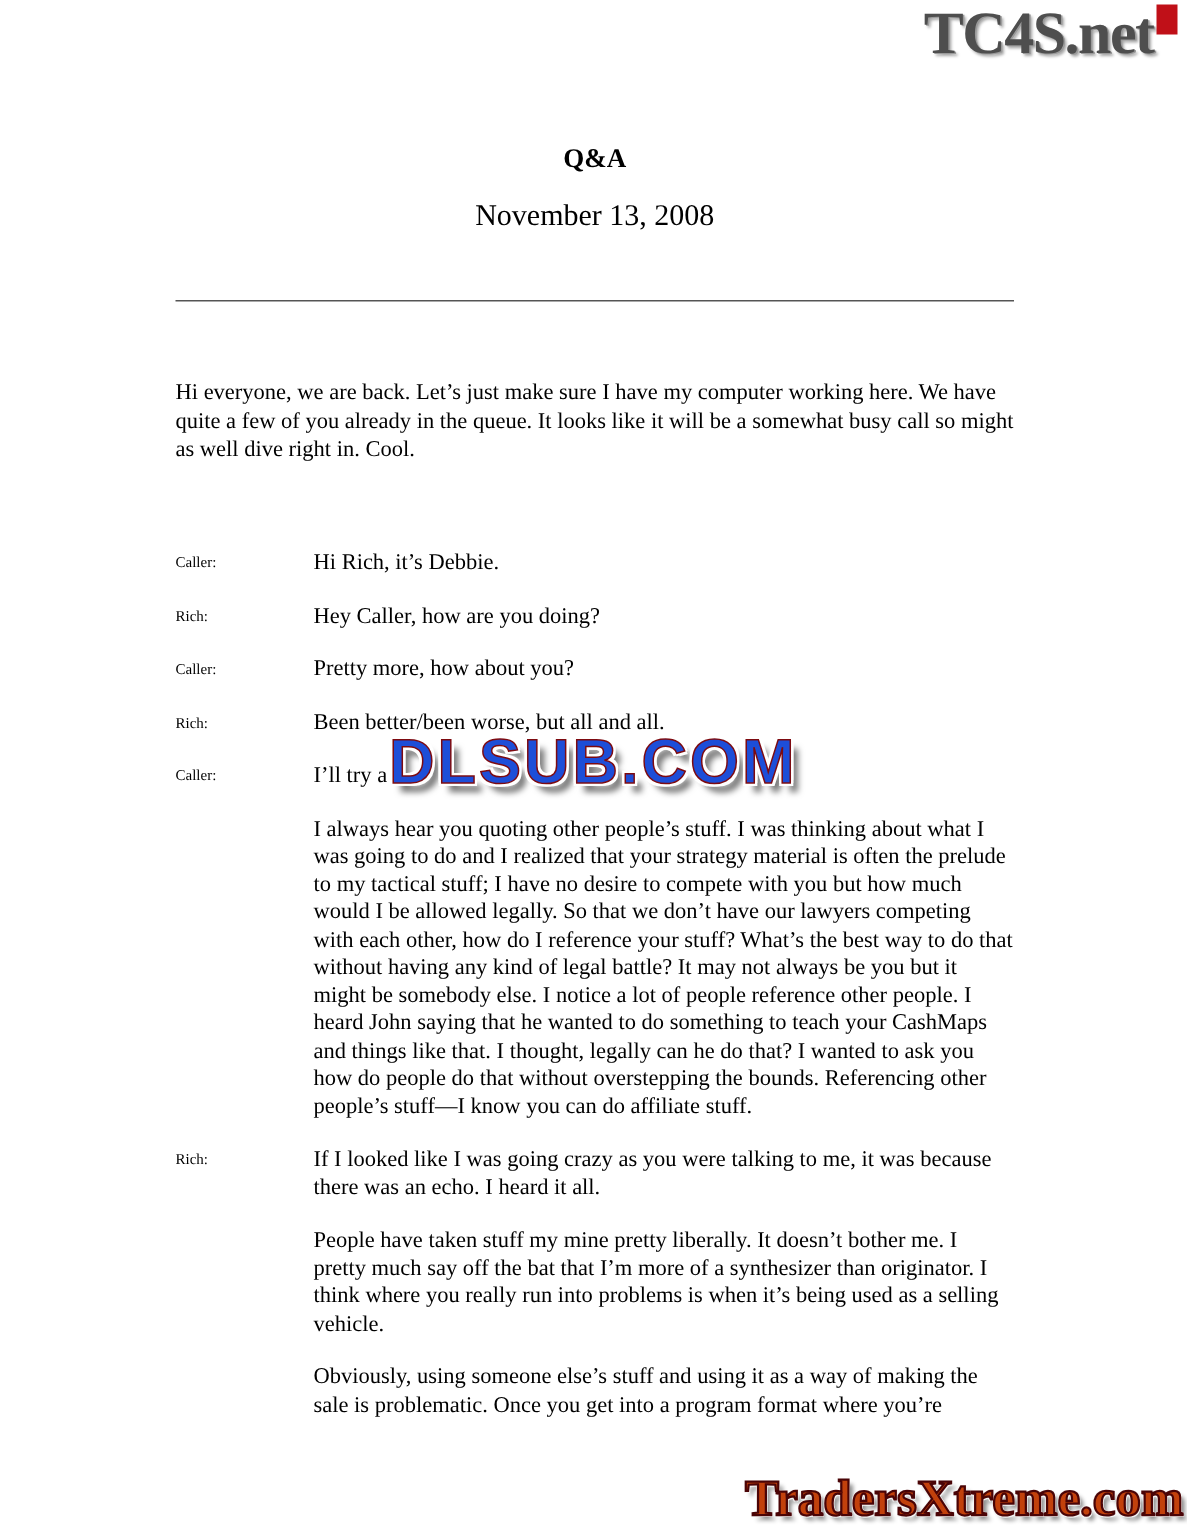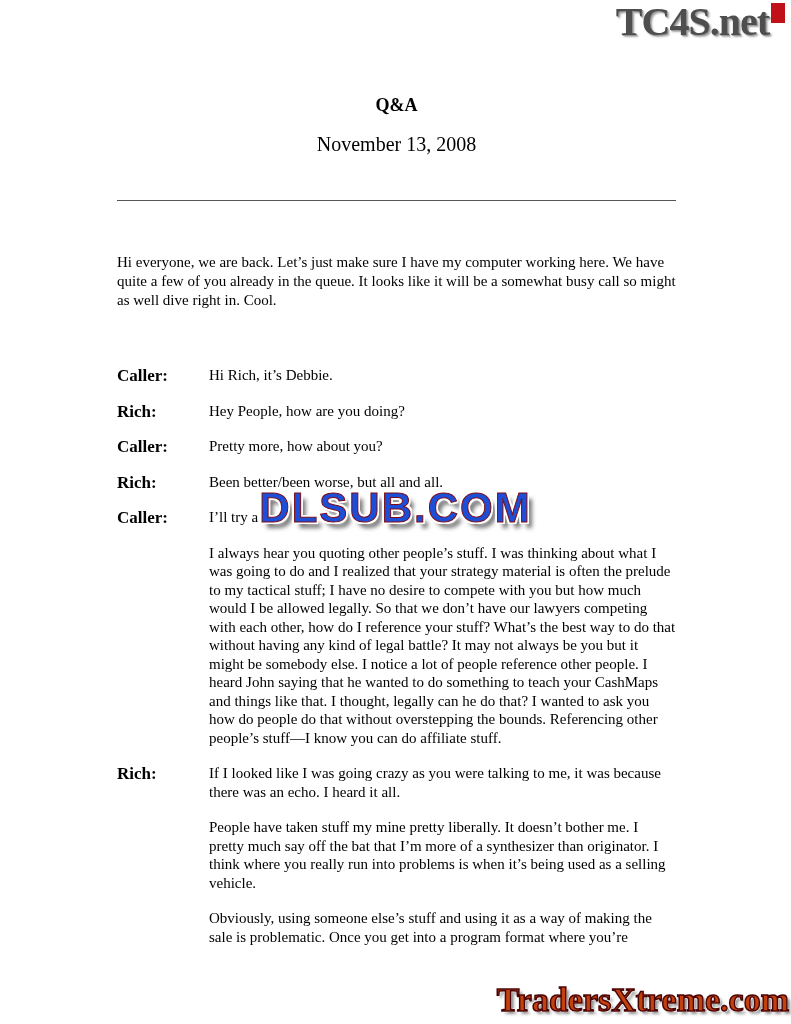--- a/index.html
+++ b/index.html
@@ -51,22 +51,22 @@
   }
   .intro {
     margin: 52px 0 0 0;
     font-size: 15px; line-height: 19px;
   }
 
   .dialogue { margin-top: 56px; }
   .entry { display: flex; }
   .speaker {
     flex: 0 0 92px;
-    font-weight: bold;
-    font-size: 17px; line-height: 19px;
+    font-weight: normal;
+    font-size: 10px; line-height: 19px;
   }
   .dtext { flex: 1; }
   .dtext p {
     margin: 0 0 17px 0;
     font-size: 15px; line-height: 18.5px;
   }
 
   
   .wm-mid {
     position: absolute;
@@ -126,21 +126,21 @@
     <div class="entry">
       <div class="speaker">Caller:</div>
       <div class="dtext">
         <p>Hi Rich, it’s Debbie.</p>
       </div>
     </div>
 
     <div class="entry">
       <div class="speaker">Rich:</div>
       <div class="dtext">
-        <p>Hey People, how are you doing?</p>
+        <p>Hey Caller, how are you doing?</p>
       </div>
     </div>
 
     <div class="entry">
       <div class="speaker">Caller:</div>
       <div class="dtext">
         <p>Pretty more, how about you?</p>
       </div>
     </div>
 

